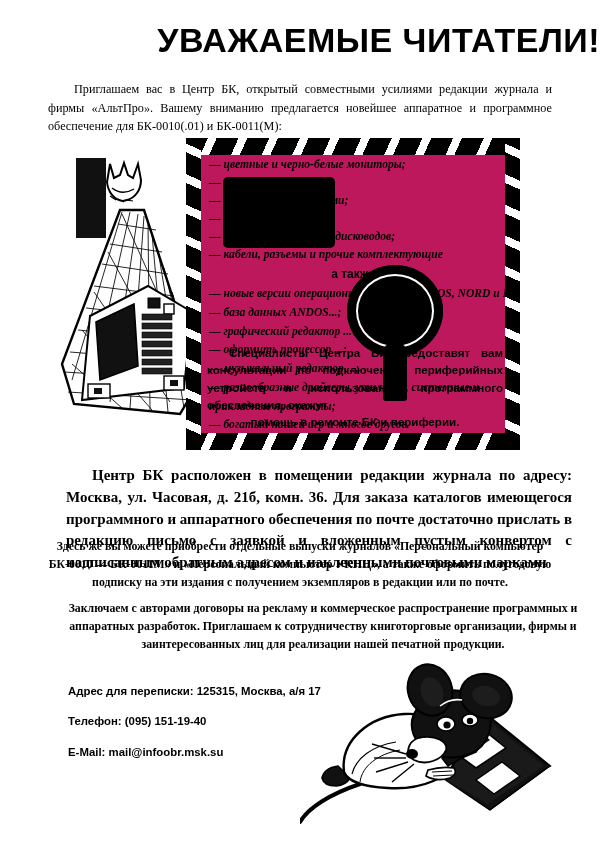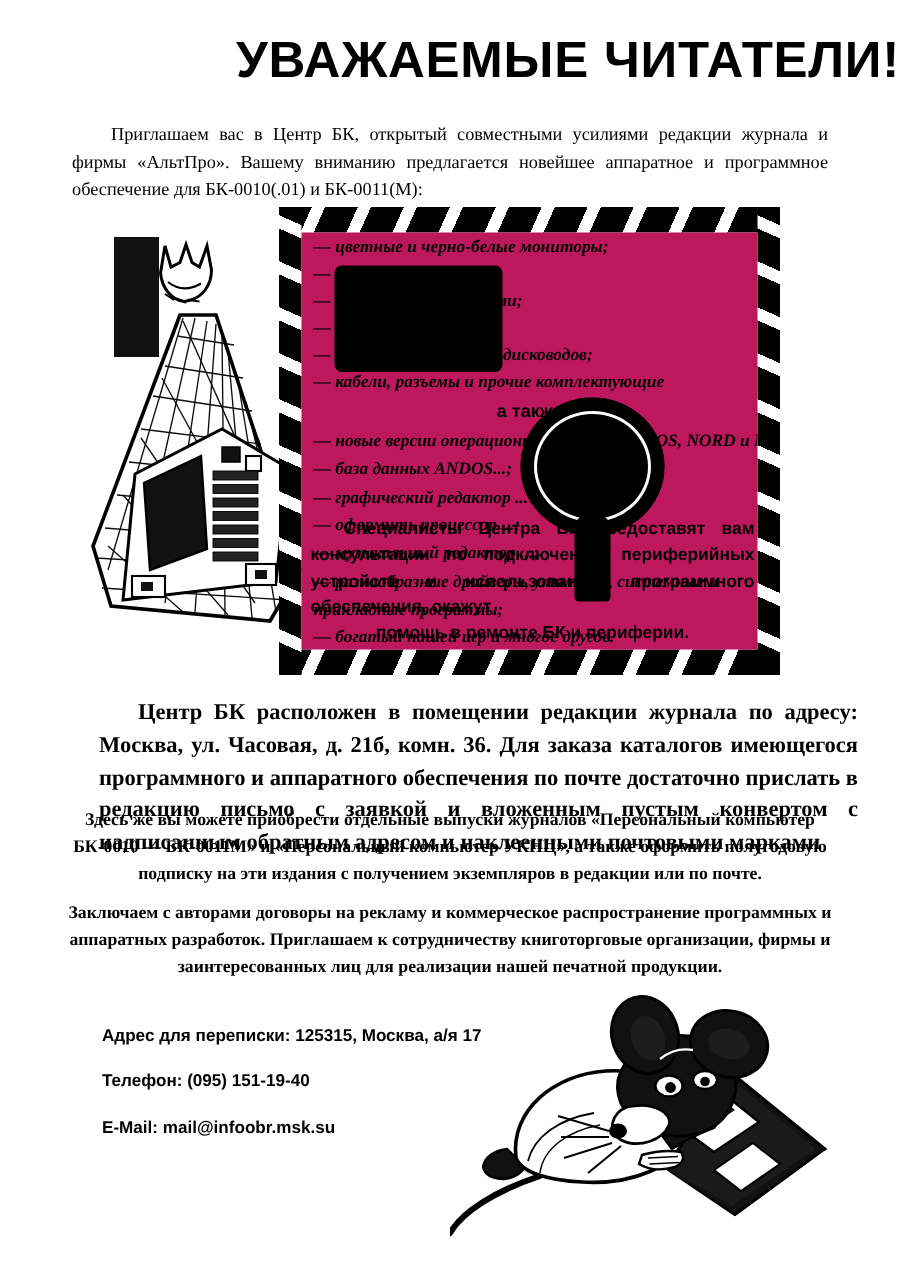--- a/index.html
+++ b/index.html
@@ -228,21 +228,21 @@
     position: absolute;
     left: 40px;
     width: 520px;
     text-align: center;
     font-family: Liberation Serif, serif;
     font-weight: 700;
     font-size: 11.8px;
     line-height: 1.52;
   }
   #p-issues { top: 538px; }
-  #p-contracts { top: 600px; }
+  #p-contracts { top: 600px; margin-left: 23px; }
 
   
   .contacts {
     position: absolute;
     left: 68px;
     top: 686px;
     font-family: "Liberation Sans", "DejaVu Sans", sans-serif;
     font-weight: 700;
     font-size: 11.4px;
     line-height: 1.0;

